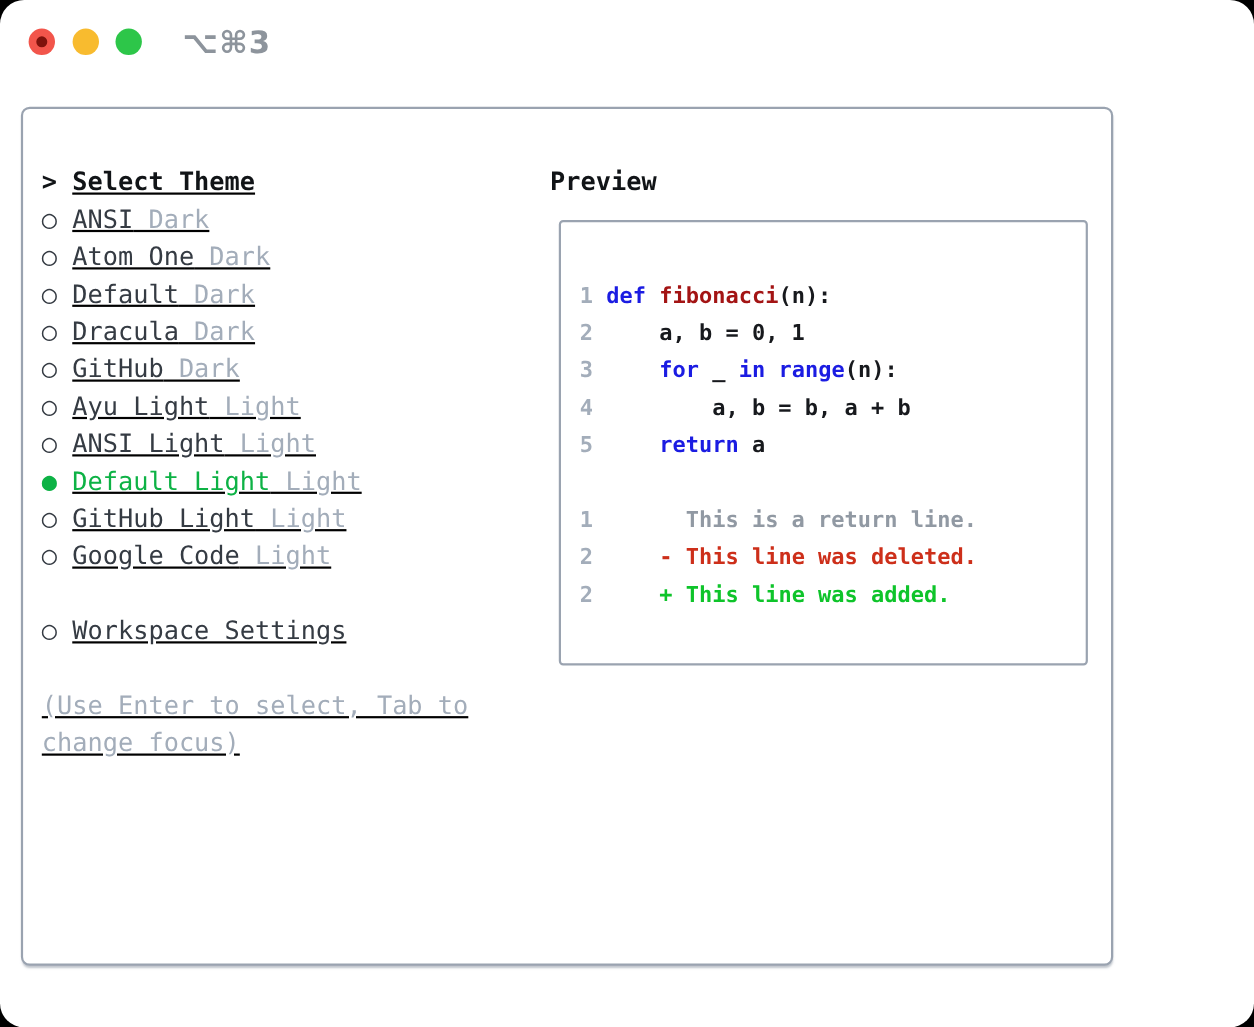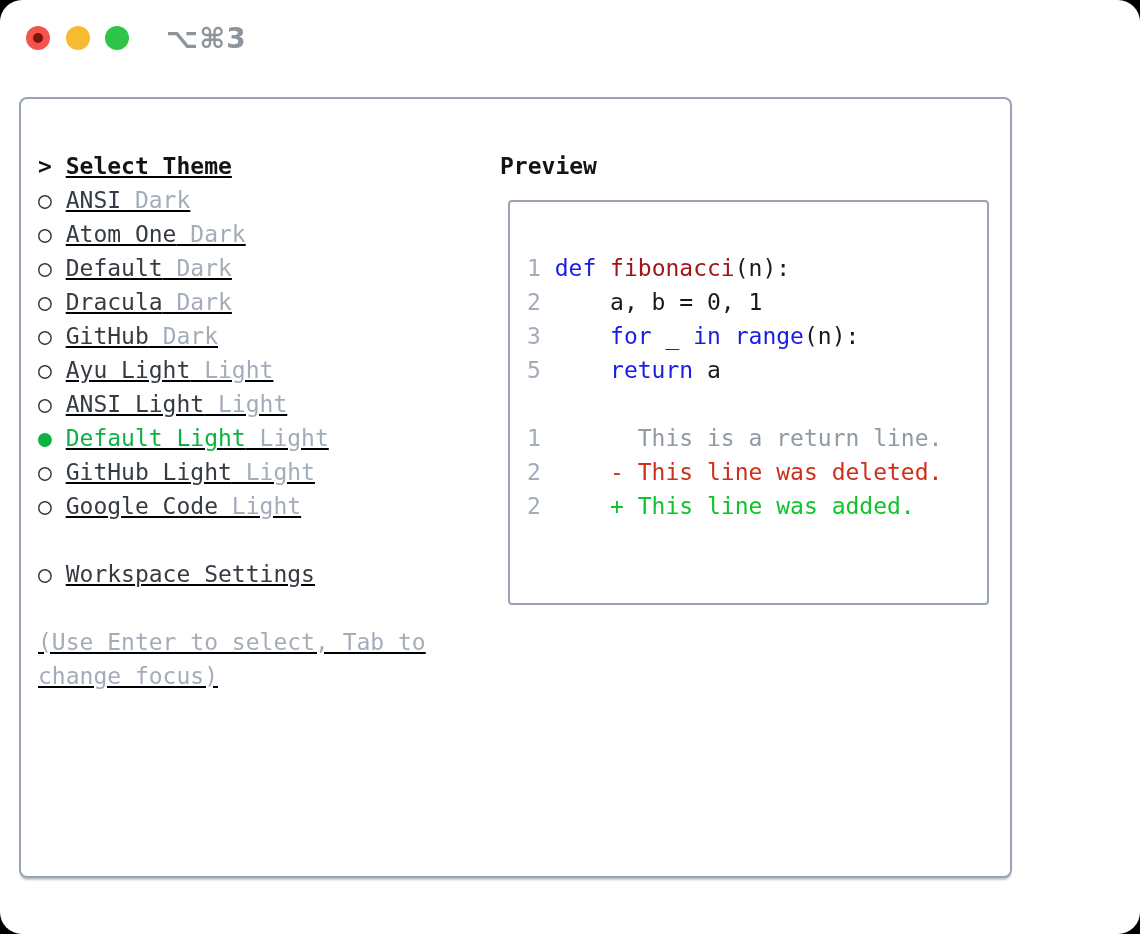--- a/index.html
+++ b/index.html
@@ -44,21 +44,21 @@
   .apply-block{margin-top:34px;}
   .hint-block{margin-top:34px;}
   .hint-block .row{color:var(--muted_gray,#a3adba);}
   
   .pv-box{
     position:absolute;left:487px;top:101px;width:481px;height:405px;
     box-sizing:border-box;background:#fff;
     border:2px solid var(--border_gray,#9aa3b0);border-radius:4px;
     padding:49px 10px 0 17px;overflow:hidden;
   }
-  .cline{height:34px;line-height:34px;font-size:23px;white-space:pre;color:#17191d;}
+  .cline{height:34px;line-height:34px;font-size:20px;white-space:pre;color:#17191d;font-weight:bold;}
   .lnum{display:inline-block;width:2ch;color:var(--muted_gray,#a3adba);}
   .tok-pl{color:#17191d;}
   .tok-kw{color:var(--keyword_blue,#1b1ce2);}
   .tok-fn{color:var(--function_red,#a31414);}
   .tok-ctx{color:var(--context_gray,#9199a3);}
   .tok-del{color:var(--deleted_red,#cd2f1a);}
   .tok-add{color:var(--added_green,#0ec42a);}
 </style>
 </head>
 <body>
@@ -103,20 +103,21 @@
     </div>
 
     <div class="right-col">
       <div class="row"><span class="hdr">Preview</span></div>
     </div>
 
     <div class="pv-box" id="preview-box">
         <div class="cline"><span class="lnum">1</span><span class="tok-kw">def</span><span class="tok-pl"> </span><span class="tok-fn">fibonacci</span><span class="tok-pl">(n):</span></div>
         <div class="cline"><span class="lnum">2</span><span class="tok-pl">    a, b = 0, 1</span></div>
         <div class="cline"><span class="lnum">3</span><span class="tok-pl">    </span><span class="tok-kw">for</span><span class="tok-pl"> _ </span><span class="tok-kw">in</span><span class="tok-pl"> </span><span class="tok-kw">range</span><span class="tok-pl">(n):</span></div>
+        <div class="cline"><span class="lnum">4</span><span class="tok-pl">        a, b = b, a + b</span></div>
         <div class="cline"><span class="lnum">5</span><span class="tok-pl">    </span><span class="tok-kw">return</span><span class="tok-pl"> a</span></div>
         <div class="cline"><span class="lnum"></span></div>
         <div class="cline"><span class="lnum">1</span><span class="tok-ctx">      This is a return line.</span></div>
         <div class="cline"><span class="lnum">2</span><span class="tok-pl">    </span><span class="tok-del">- This line was deleted.</span></div>
         <div class="cline"><span class="lnum">2</span><span class="tok-pl">    </span><span class="tok-add">+ This line was added.</span></div>
       </div>
 
   </div>
 </div>
 

